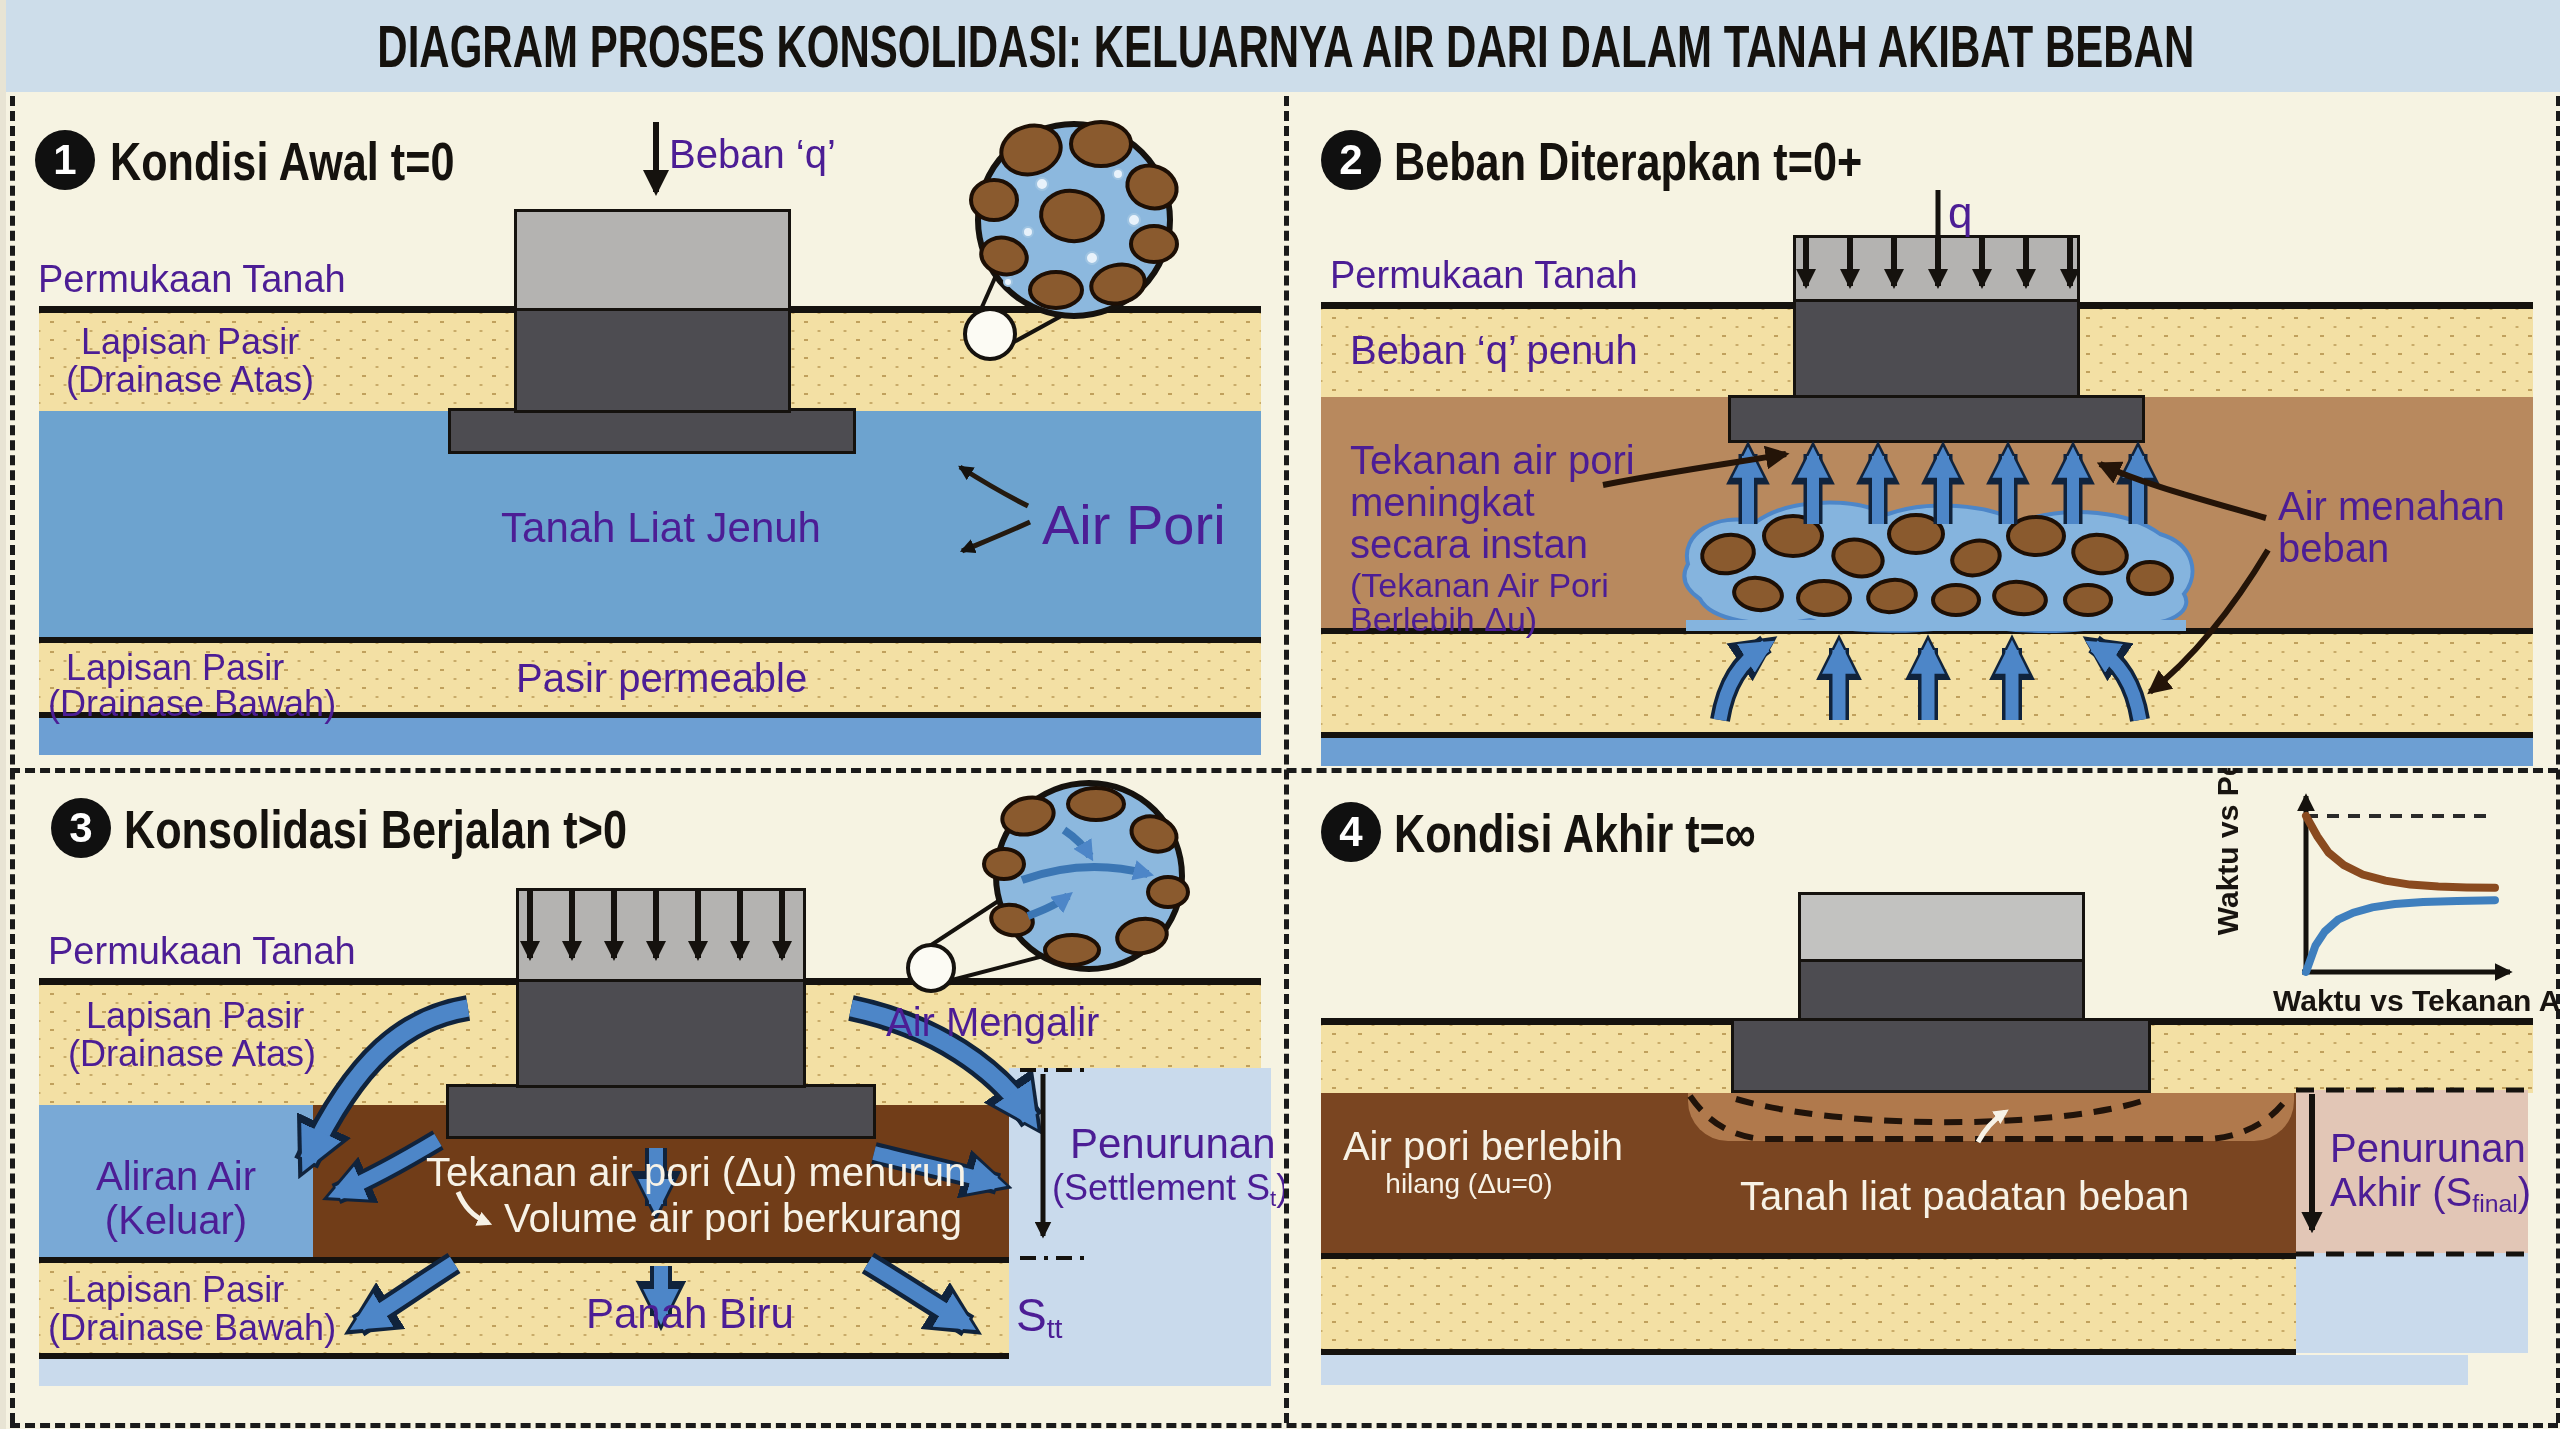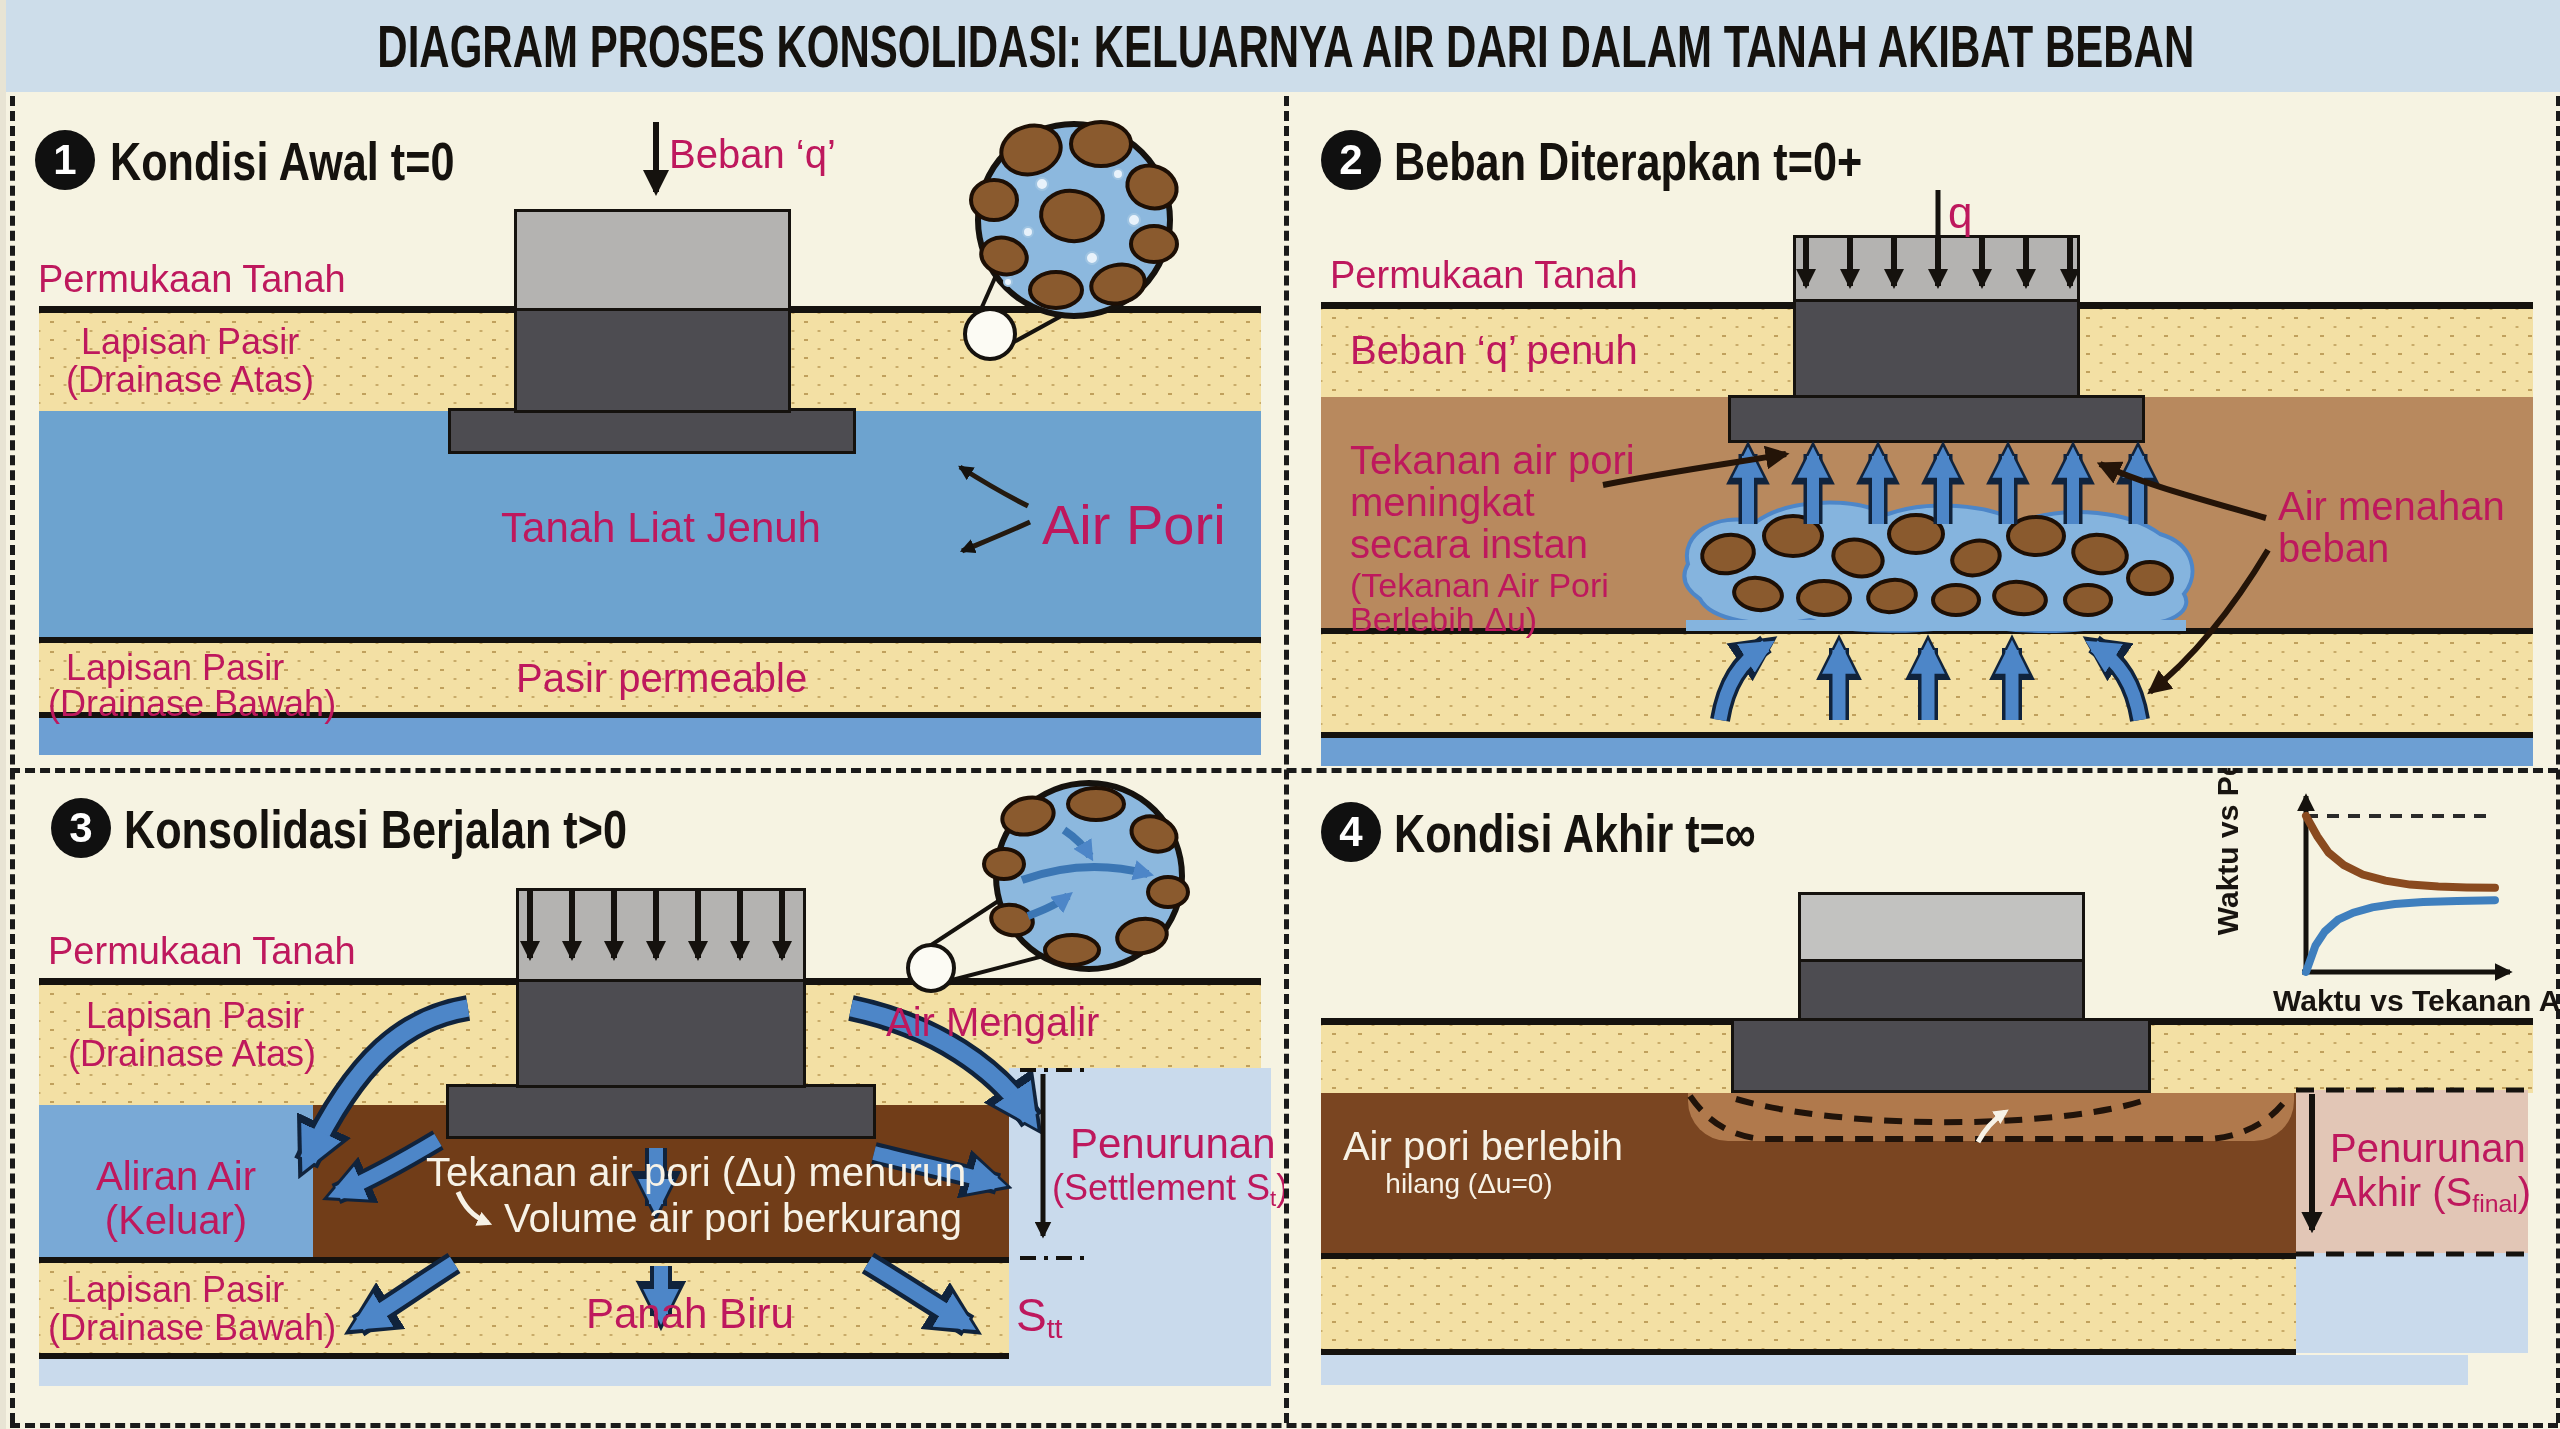--- a/index.html
+++ b/index.html
@@ -6,21 +6,21 @@
   .canvas{position:relative;width:2560px;height:1429px;background:#f6f3e2;overflow:hidden;
           font-family:"Liberation Sans", sans-serif;color:#181410;margin-left:6px;}
   .abs{position:absolute;}
   .titlebar{left:0;top:0;width:2560px;height:92px;background:#cdddea;display:flex;align-items:center;justify-content:center;}
   .title-text{font-size:60px;font-weight:700;letter-spacing:0px;white-space:nowrap;
               transform:scaleX(.70);transform-origin:center center;color:#15120e;}
   .panel{position:absolute;overflow:hidden;}
   .badge{width:60px;height:60px;border-radius:50%;background:#101010;color:#fff;display:flex;
          align-items:center;justify-content:center;font-size:42px;font-weight:700;}
   .heading{font-size:54px;font-weight:700;white-space:nowrap;transform:scaleX(.80);transform-origin:left center;color:#15120e;}
-  .t{position:absolute;font-size:38px;line-height:1.12;color:#be185d;white-space:nowrap;}
+  .t{position:absolute;font-size:38px;line-height:1.12;color:#4c1d95;white-space:nowrap;}
   .ctr{text-align:center;}
   .white{color:#f7f2e6;}
   .sand{background-color:#f3e0a4;
         background-image:radial-gradient(rgba(150,108,34,.55) 1.7px, transparent 2px),
                          radial-gradient(rgba(150,108,34,.45) 1.5px, transparent 1.8px);
         background-size:26px 18px,26px 18px;background-position:0 0,13px 9px;}
   .gline{background:#15120e;}
   .foot-light{background:#b4b3b1;border:3px solid #15120e;box-sizing:border-box;}
   .foot-dark{background:#4d4c51;border:3px solid #15120e;box-sizing:border-box;}
   .blue-clay{background:#6da3cf;}
@@ -394,17 +394,18 @@
     </svg>
 
     <div class="abs" style="left:33px;top:34px;">
         <div class="badge">4</div>
       </div>
     <div class="abs heading" style="left:106px;top:34px;">Kondisi Akhir t=∞</div>
     <div class="abs chart-ylab" style="left:880px;top:90px;width:120px;">Waktu vs Penurunan</div>
     <div class="abs chart-xlab ctr" style="left:985px;top:216px;width:260px;white-space:nowrap;">Waktu vs Tekanan Air Pori</div>
     <div class="t white ctr" style="left:50px;top:356px;width:290px;font-size:40px;">Air pori berlebih</div>
     <div class="t white ctr" style="left:36px;top:400px;width:290px;font-size:28px;">hilang (Δu=0)</div>
+    <div class="t white" style="left:452px;top:406px;font-size:40px;">Tanah liat padatan beban</div>
     <div class="t" style="left:1042px;top:358px;font-size:40px;">Penurunan</div>
     <div class="t" style="left:1042px;top:402px;font-size:40px;"><span>Akhir (S</span><span class="sub">final</span><span>)</span></div>
   </div>
 
 </div>
 
 </body></html>

